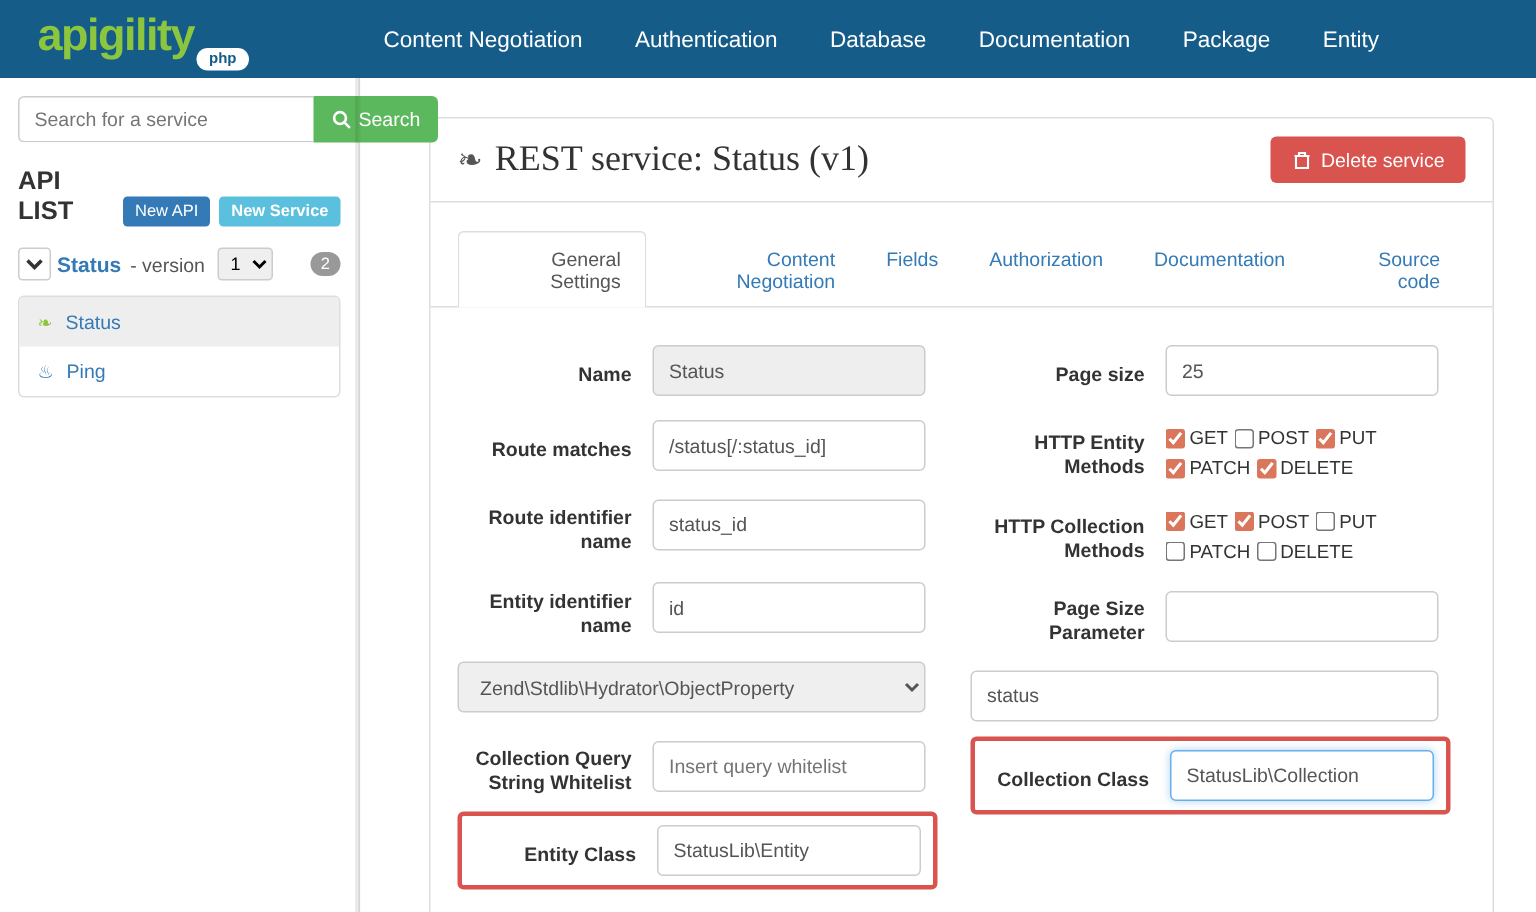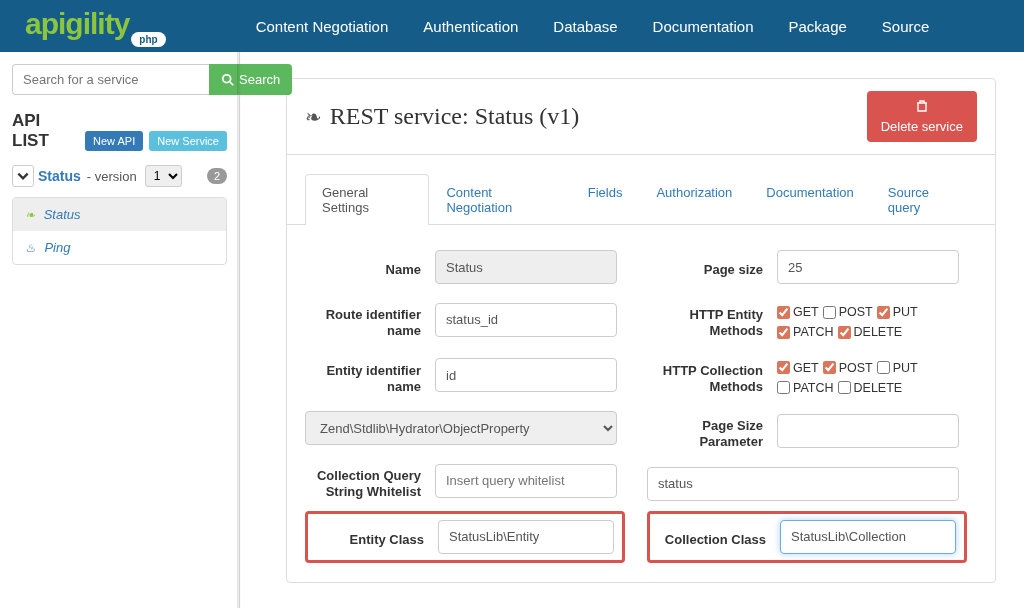--- a/index.html
+++ b/index.html
@@ -13,40 +13,40 @@
   .page { display: flex; }
   .sidebar { width: 240px; border-right: 1px solid #ddd; min-height: 556px; padding: 12px; background: #fff; position: relative; }
   .sidebar::after { content:""; position:absolute; right:-2px; top:0; bottom:0; width:4px; background: linear-gradient(90deg, rgba(0,0,0,0.12), rgba(0,0,0,0)); }
   .search-row { display: flex; }
   .search-row input { flex: 1; border: 1px solid #ccc; border-right: none; border-radius: 4px 0 0 4px; padding: 7px 10px; font-size: 13px; color: #555; }
   .search-btn { background: #5cb85c; color: #fff; border: none; border-radius: 0 4px 4px 0; padding: 0 12px; font-size: 13px; display: flex; align-items: center; gap: 4px; cursor: pointer; }
   .api-list-row { display: flex; align-items: flex-end; margin-top: 16px; gap: 6px; }
   .api-list-title { font-weight: bold; font-size: 17px; flex: 1; }
   .btn-sm { font-size: 11px; padding: 4px 8px; border-radius: 3px; border: none; color: #fff; cursor: pointer; }
   .btn-primary { background: #337ab7; }
-  .btn-info { background: #5bc0de; }
+  .btn-info { background: #5bc0de; font-weight: bold; }
   .api-item-row { display: flex; align-items: center; margin-top: 14px; gap: 4px; }
   .chev-box { border: 1px solid #ccc; border-radius: 3px; width: 22px; height: 22px; display: flex; align-items: center; justify-content: center; font-size: 11px; cursor: pointer; background:#fff; }
   .api-link { color: #337ab7; font-weight: bold; text-decoration: none; }
   .ver-label { margin-left: 2px; color: #555; font-size: 13px; }
   .ver-select { margin-left: 4px; border: 1px solid #ccc; border-radius: 3px; font-size: 12px; padding: 2px 4px; }
   .count-badge { background: #999; color: #fff; border-radius: 10px; font-size: 11px; padding: 2px 7px; margin-left: auto; }
-  .service-list { margin-top: 10px; border: 1px solid #ddd; border-radius: 4px; overflow: hidden; font-style: italic; }
+  .service-list { margin-top: 10px; border: 1px solid #ddd; border-radius: 4px; overflow: hidden; }
   .service-item { padding: 9px 12px; font-size: 13px; }
   .service-item a { color: #337ab7; text-decoration: none; }
   .service-item.selected { background: #eee; }
   .service-item .sicon { color: #8cc63f; margin-right: 5px; font-size: 12px; }
   .service-item .sicon.blue { color: #337ab7; }
   .main { flex: 1; padding: 26px 28px 30px 46px; }
   .panel { border: 1px solid #ddd; border-radius: 4px; }
   .panel-head { display: flex; align-items: center; padding: 12px 18px; border-bottom: 1px solid #ddd; }
   .leaf { color: #555; margin-right: 8px; font-size: 20px; }
   .panel-title { font-size: 24px; font-weight: normal; color: #333; flex: 1; font-family: Liberation Serif, serif; }
-  .btn-danger { background: #d9534f; color: #fff; border: none; border-radius: 4px; padding: 8px 14px; font-size: 13px; display: flex; align-items: center; gap: 6px; cursor: pointer; flex-direction: column; }
-  .tabs { display: flex; border-bottom: 1px solid #ddd; padding: 18px 18px 0 18px; gap: 0; }
+  .btn-danger { background: #d9534f; color: #fff; border: none; border-radius: 4px; padding: 8px 14px; font-size: 13px; display: flex; align-items: center; gap: 6px; cursor: pointer; }
+  .tabs { display: flex; border-bottom: 1px solid #ddd; padding: 18px 18px 0 18px; gap: 0; text-align: right; }
   .tab { padding: 10px 16px; font-size: 13px; color: #337ab7; cursor: pointer; border: 1px solid transparent; border-bottom: none; position: relative; top: 1px; }
   .tab.active { color: #555; border-color: #ddd; border-radius: 4px 4px 0 0; background: #fff; }
   .form-area { padding: 25px 36px 25px 18px; display: flex; gap: 30px; }
   .col { flex: 1; }
   .frow { display: flex; align-items: center; margin-bottom: 16px; }
   .flabel { width: 130px; text-align: right; font-weight: bold; font-size: 13px; color: #333; padding-top: 7px; padding-right: 14px; line-height: 1.25; }
   .fcontrol { flex: 1; }
   .fcontrol input[type=text], .fcontrol select { width: 100%; border: 1px solid #ccc; border-radius: 4px; padding: 6px 10px; font-size: 13px; color: #555; height: 34px; }
   .fcontrol input[readonly] { background: #eee; }
   .fcontrol input.focused { border-color: #66afe9; box-shadow: 0 0 6px rgba(102,175,233,0.55); outline: none; }
@@ -63,21 +63,21 @@
   <div class="logo">
     <span class="logo-main">apigility</span>
     <span class="logo-pill">php</span>
   </div>
   <div class="nav">
     <a href="#">Content Negotiation</a>
     <a href="#">Authentication</a>
     <a href="#">Database</a>
     <a href="#">Documentation</a>
     <a href="#">Package</a>
-    <a href="#">Source</a>
+    <a href="#">Entity</a>
   </div>
 </div>
 
 <div class="page">
   <div class="sidebar">
     <div class="search-row">
       <input type="text" placeholder="Search for a service" style="">
       <button class="search-btn">
         <svg class="icon" viewBox="0 0 16 16">
             <circle cx="6.5" cy="6.5" r="4.5" fill="none" stroke="#fff" stroke-width="2"></circle>
@@ -125,28 +125,32 @@
             </svg>
           <span>Delete service</span>
         </button>
       </div>
       <div class="tabs">
         <div class="tab active">General Settings</div>
         <div class="tab">Content Negotiation</div>
         <div class="tab">Fields</div>
         <div class="tab">Authorization</div>
         <div class="tab">Documentation</div>
-        <div class="tab">Source query</div>
+        <div class="tab">Source code</div>
       </div>
 
       <div class="form-area">
         <div class="col">
           <div class="frow">
             <div class="flabel">Name</div>
             <div class="fcontrol"><input type="text" readonly="" value="Status" style=""></div>
+          </div>
+          <div class="frow">
+            <div class="flabel">Route matches</div>
+            <div class="fcontrol"><input type="text" value="/status[/:status_id]" style=""></div>
           </div>
           <div class="frow">
             <div class="flabel">Route identifier name</div>
             <div class="fcontrol"><input type="text" value="status_id" style=""></div>
           </div>
           <div class="frow">
             <div class="flabel">Entity identifier name</div>
             <div class="fcontrol"><input type="text" value="id" style=""></div>
           </div>
           <div class="frow">

